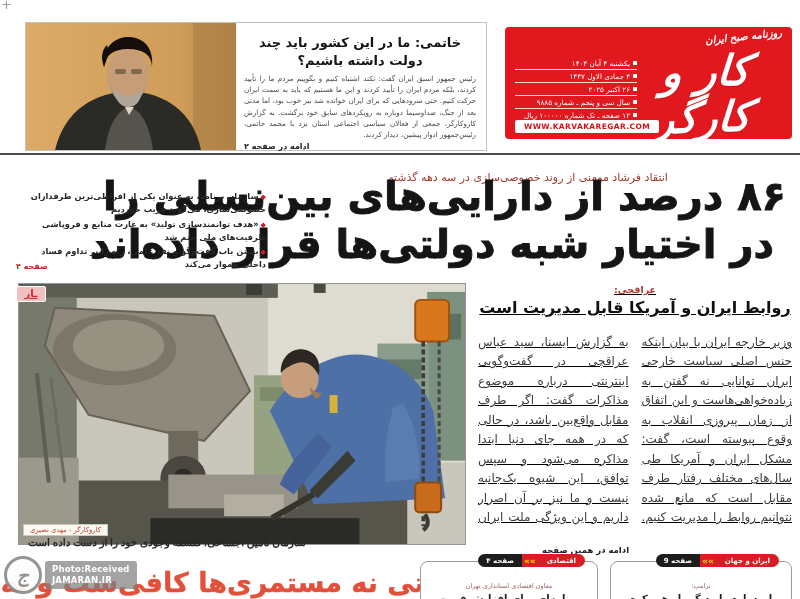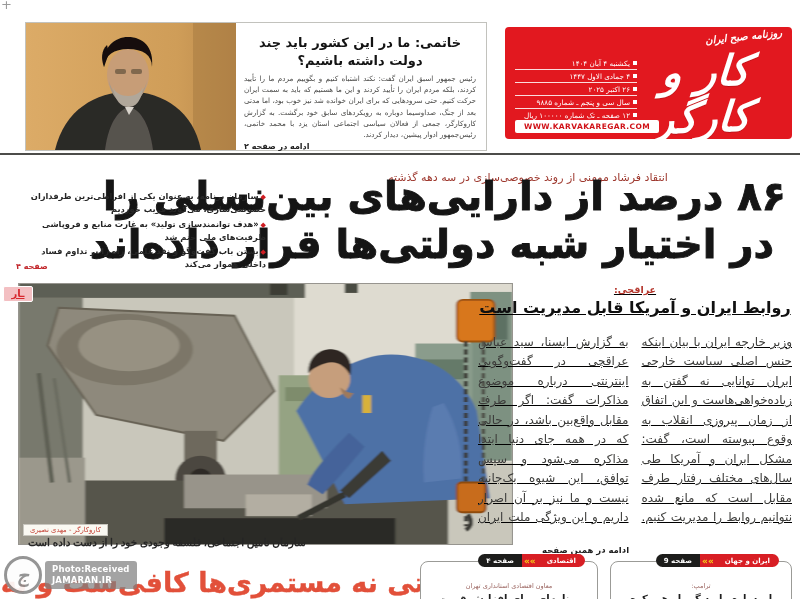--- a/index.html
+++ b/index.html
@@ -64,29 +64,29 @@
   }
   .lead-h1 { right:14px; top:176px; }
   .lead-h2 { right:26px; top:224px; }
   .lead-bullets { position:absolute; left:14px; top:190px; width:252px; direction:rtl; }
   .lead-bullet { font-size:8.3px; font-weight:bold; color:#262626; line-height:1.55; text-align:right; margin-bottom:2px; }
   .diamond { color:#cf1d23; font-size:7px; margin-left:2px; }
   .lead-pageref { position:absolute; left:16px; top:262px; font-size:8px; font-weight:bold; color:#c2272c; direction:rtl; }
 
   
   .photo-box {
-    position:absolute; left:18px; top:283px; width:495px; height:262px;
+    position:absolute; left:18px; top:283px; width:448px; height:262px;
     border:1px solid #97958f; background:#b9b8ae; overflow:hidden;
   }
   .photo-caption {
     position:absolute; left:4px; bottom:8px; background:#faf9f2; border:1px solid #c9c7bf;
     color:#c23a2e; font-size:6.8px; padding:1px 6px; direction:rtl; z-index:5;
   }
   .pink-watermark {
-    position:absolute; left:3px; top:286px; width:30px; height:16px;
+    position:absolute; left:16px; top:286px; width:30px; height:16px;
     background:#f3bfc2; border:1px solid #fff; border-radius:2px; z-index:6;
     color:#d7272e; font-size:10px; font-weight:bold; text-align:center; line-height:14px;
     direction:rtl; overflow:hidden;text-decoration:underline;
   }
 
   
   .araghchi { position:absolute; left:478px; top:284px; width:314px; height:261px; overflow:hidden;text-decoration:underline; }
   .araghchi-kicker { text-align:center; font-size:9.5px; font-weight:bold; color:#b4352b; direction:rtl; }
   .araghchi-headline { text-align:center; font-size:16px; font-weight:bold; color:#101010; direction:rtl; margin-top:3px; }
   .araghchi-body {

